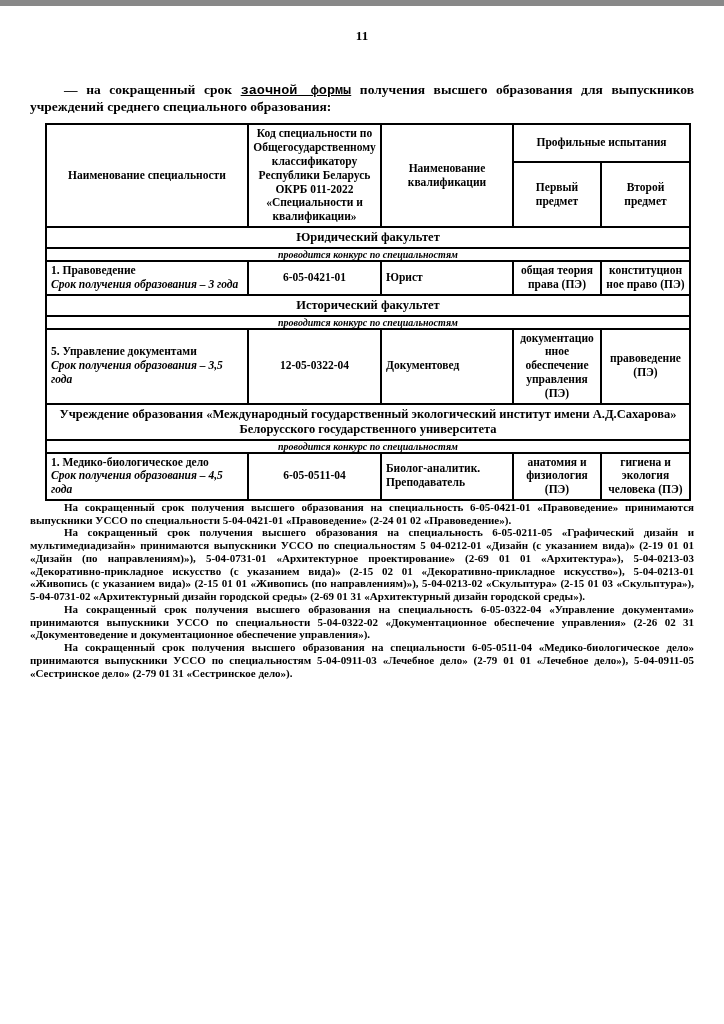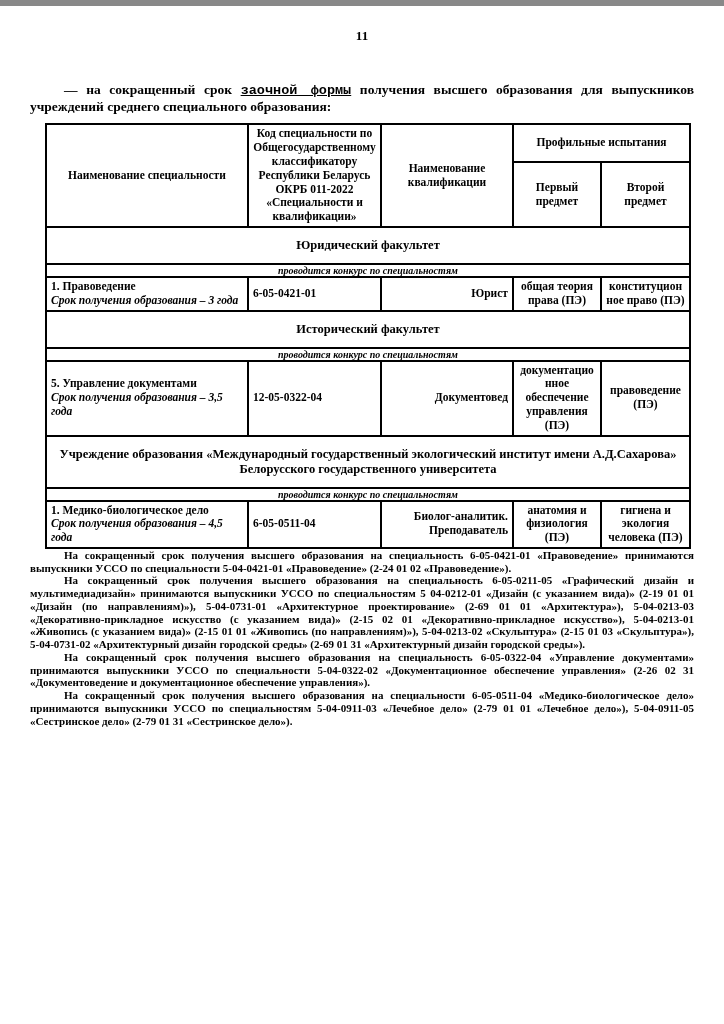--- a/index.html
+++ b/index.html
@@ -41,26 +41,26 @@
   table.spec-table td {
     border: 2px solid #000;
     padding: 2px 4px;
     font-size: 11.5px;
     line-height: 1.2;
     overflow-wrap: break-word;
     vertical-align: middle;
   }
   td.hdr { text-align: center; font-size: 12px; }
   td.hdr-code { text-align: center; font-size: 11px; line-height: 1.15; padding: 1px 2px; }
-  tr.section-row td { text-align: center; font-size: 12.5px; padding: 10px 6px; }
+  tr.section-row td { text-align: center; font-size: 12.5px; padding: 2px 6px; }
   tr.note-row td { text-align: center; font-style: italic; font-size: 10px; padding: 0 11px; line-height: 1.1; }
   td.cell-name { text-align: left; vertical-align: top; }
   td.cell-name .duration { font-style: italic; }
-  td.cell-code { }
-  td.cell-qual { text-align: right; }
+  td.cell-code { text-align: center; }
+  td.cell-qual { text-align: left; }
   td.cell-subj { text-align: center; font-size: 11px; line-height: 1.15; padding: 1px 2px; }
   .body-par {
     margin: 0 30px;
     font-size: 11px;
     line-height: 1.16;
     text-align: justify;
     text-indent: 34px;
   }
   .body-par + .body-par { margin-top: 0; }
 </style>

